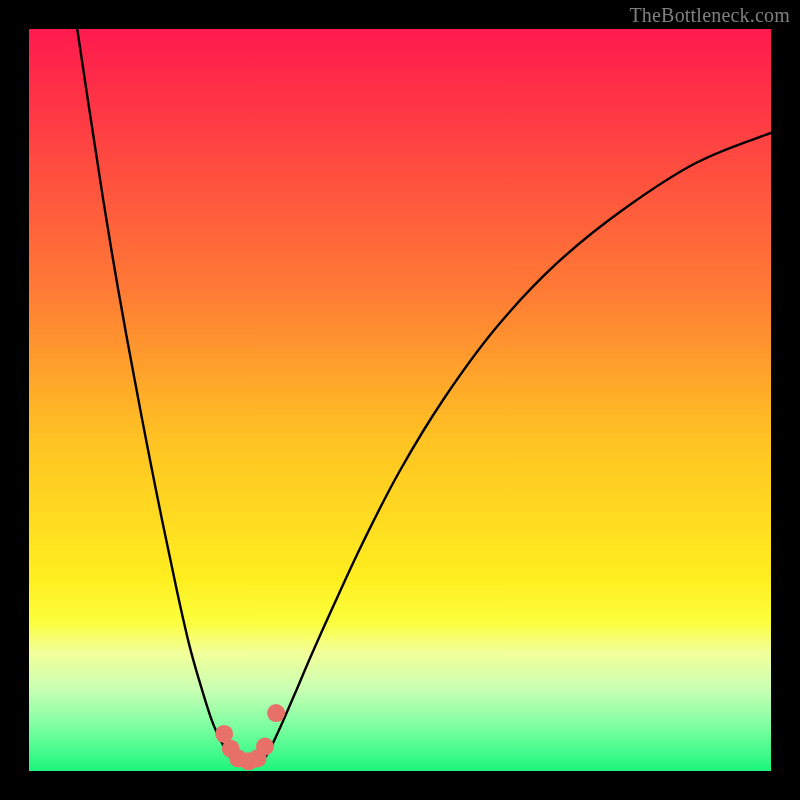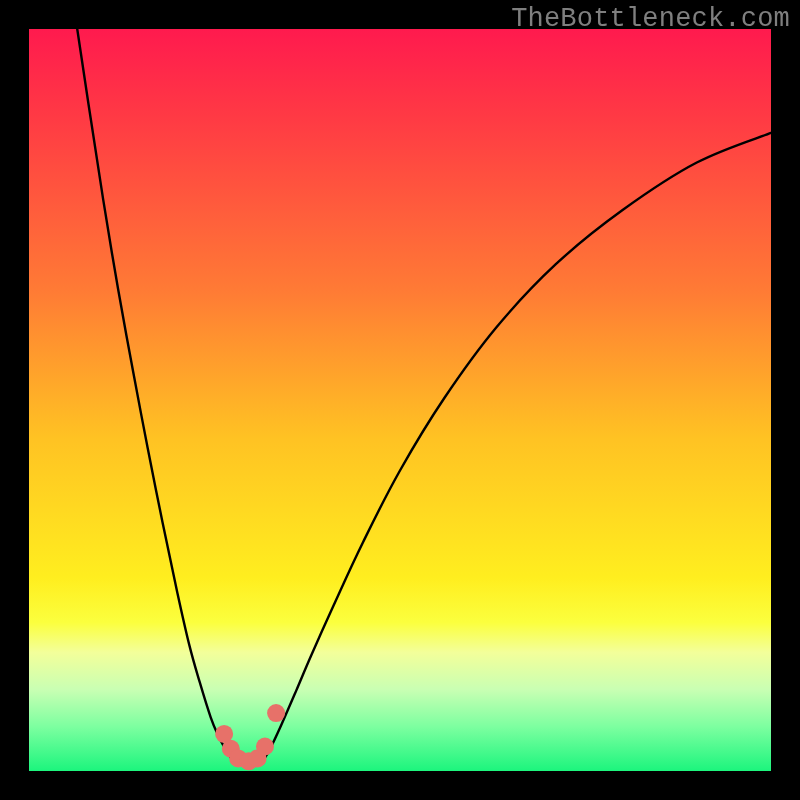--- a/index.html
+++ b/index.html
@@ -23,22 +23,22 @@
     left: 29px;
     top: 29px;
     width: 742px;
     height: 742px;
     
   }
   .watermark {
     position: absolute;
     top: 4px;
     right: 10px;
-    font-family: Liberation Mono, monospace;
-    font-size: 27px;
+    font-family: Liberation Serif, serif;
+    font-size: 20px;
     color: #7f7f7f;
     letter-spacing: 0.2px;
   }
   svg.curve {
     position: absolute;
     left: 29px;
     top: 29px;
     width: 742px;
     height: 742px;
     overflow: visible;

